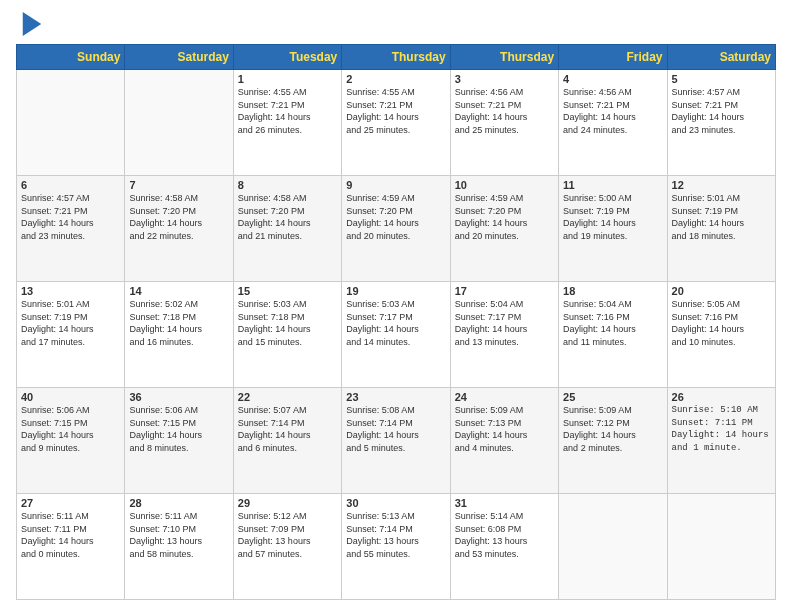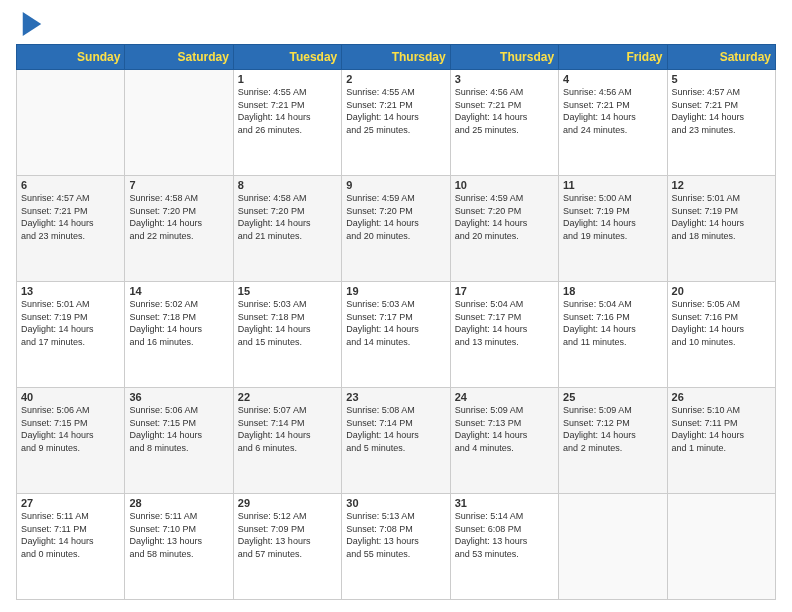--- a/index.html
+++ b/index.html
@@ -318,21 +318,21 @@
           </td>
           <td>
             <span class="day-num">25</span>
             <div class="day-info" style="white-space: pre-line;">Sunrise: 5:09 AM
 Sunset: 7:12 PM
 Daylight: 14 hours
 and 2 minutes.</div>
           </td>
           <td>
             <span class="day-num">26</span>
-            <div class="day-info" style="white-space: pre-line;">Sunrise: 5:10 AM
+            <div class="day-info" style="white-space: pre-line; font-family: Liberation Mono, monospace;">Sunrise: 5:10 AM
 Sunset: 7:11 PM
 Daylight: 14 hours
 and 1 minute.</div>
           </td>
         </tr>
         <tr>
           <td>
             <span class="day-num">27</span>
             <div class="day-info" style="white-space: pre-line;">Sunrise: 5:11 AM
 Sunset: 7:11 PM
@@ -349,21 +349,21 @@
           <td>
             <span class="day-num">29</span>
             <div class="day-info" style="white-space: pre-line;">Sunrise: 5:12 AM
 Sunset: 7:09 PM
 Daylight: 13 hours
 and 57 minutes.</div>
           </td>
           <td>
             <span class="day-num">30</span>
             <div class="day-info" style="white-space: pre-line;">Sunrise: 5:13 AM
-Sunset: 7:08 PM
+Sunset: 7:14 PM
 Daylight: 13 hours
 and 55 minutes.</div>
           </td>
           <td>
             <span class="day-num">31</span>
             <div class="day-info" style="white-space: pre-line;">Sunrise: 5:14 AM
 Sunset: 6:08 PM
 Daylight: 13 hours
 and 53 minutes.</div>
           </td>

